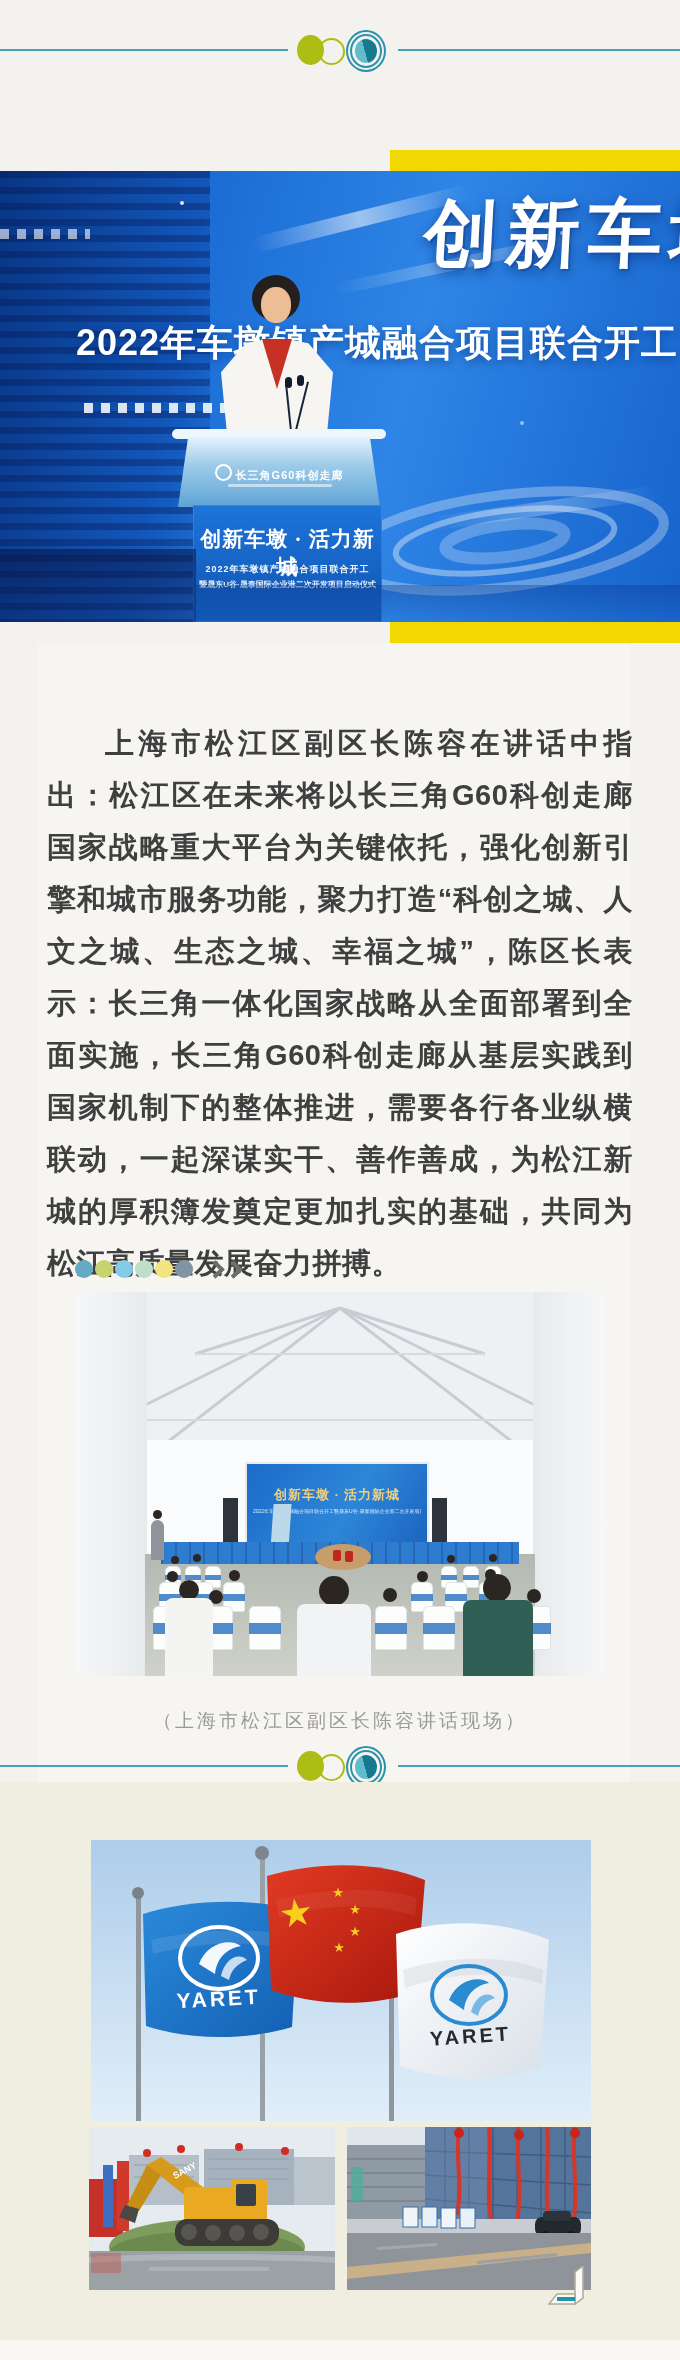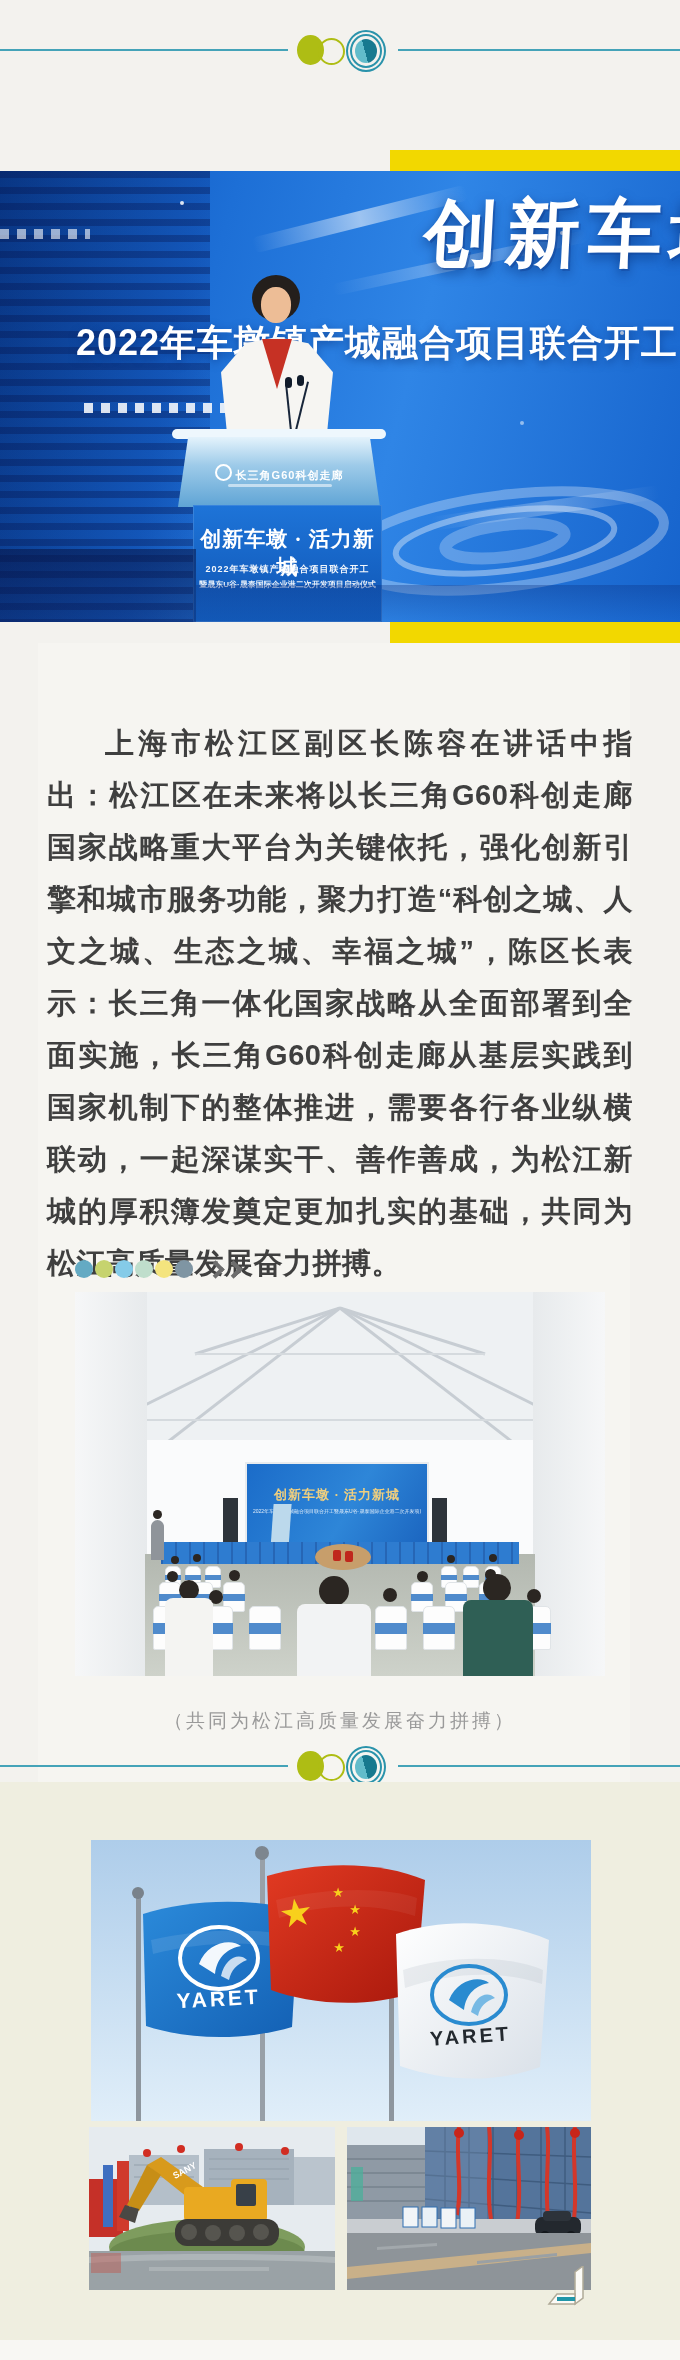--- a/index.html
+++ b/index.html
@@ -272,21 +272,21 @@
     <div class="head" style="left:452px;top:297px;width:14px;height:14px"></div>
 
     <div class="head" style="left:104px;top:288px;width:20px;height:20px"></div>
     <div class="fig" style="left:90px;top:306px;width:48px;height:80px;background:#f4f4f2"></div>
     <div class="head" style="left:244px;top:284px;width:30px;height:30px"></div>
     <div class="fig" style="left:222px;top:312px;width:74px;height:74px;background:#f2f3f4"></div>
     <div class="head" style="left:408px;top:282px;width:28px;height:28px"></div>
     <div class="fig" style="left:388px;top:308px;width:70px;height:78px;background:#2f5f55"></div>
   </div>
 
-  <div id="caption">（共同为松江高质量发展奋力拼搏）</div>
+  <div id="caption">（上海市松江区副区长陈容讲话现场）</div>
 
   <div class="divider" style="top:1716px">
     <div class="dline dl-left"></div>
     <div class="dline dl-right"></div>
     <div class="dot-olive"></div>
     <div class="dot-outline"></div>
     <div class="ring-outer">
       <div class="ring-inner">
         <div class="ring-core"></div>
       </div>

